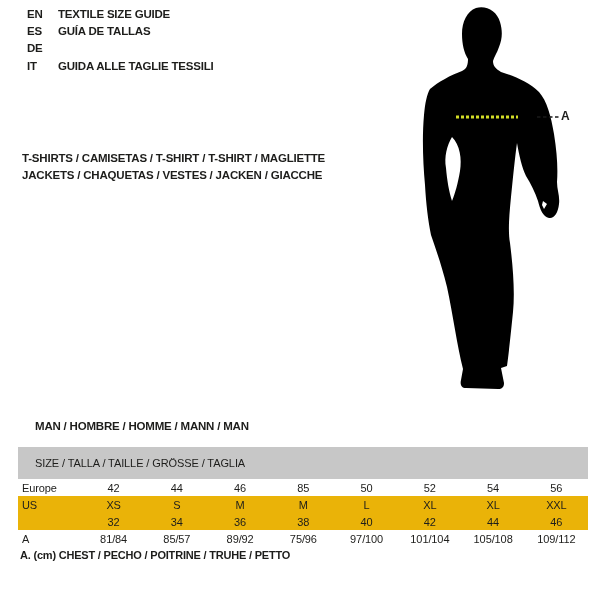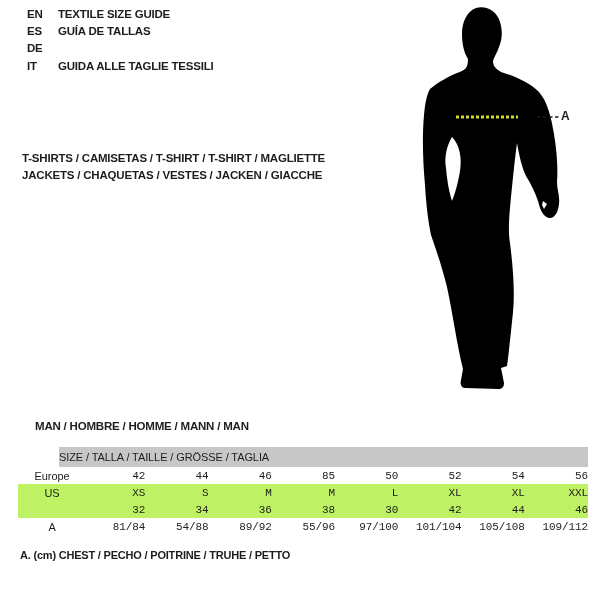--- a/index.html
+++ b/index.html
@@ -22,26 +22,26 @@
   
   .figure-wrap{position:absolute;left:410px;top:5px;width:165px;height:385px;}
   .measure-a{position:absolute;left:561px;top:109px;font-size:12px;font-weight:600;}
 
   
   .section-title{position:absolute;left:20px;top:420px;
                  font-size:11.5px;font-weight:700;letter-spacing:-0.2px;white-space:nowrap;margin-left:15px;}
 
   
   .size-table{position:absolute;left:18px;top:447px;width:570px;font-size:11px;letter-spacing:-0.1px;}
-  .t-header{height:20px;background:#c7c7c7;display:flex;align-items:center;
-            padding-left:0;font-size:11px;font-weight:400;margin-left:41px;}
+  .t-header{height:32px;background:#c7c7c7;display:flex;align-items:center;
+            padding-left:17px;font-size:11px;font-weight:400;}
   .t-row{height:17px;display:grid;grid-template-columns:64px repeat(8,1fr);align-items:center;}
-  .t-row.shaded{background:#bef264;}
-  .t-label{padding-left:4px;text-align:center;}
-  .t-cell{text-align:right;font-family:Liberation Mono, monospace;}
+  .t-row.shaded{background:#eab308;}
+  .t-label{padding-left:4px;text-align:left;}
+  .t-cell{text-align:center;}
 
   
   .footnote{position:absolute;left:20px;top:549px;
             font-size:11px;font-weight:700;letter-spacing:-0.2px;white-space:nowrap;}
 </style>
 </head>
 <body>
 
 <div class="stage">
 
@@ -146,32 +146,32 @@
       <span class="t-cell">XL</span>
       <span class="t-cell">XXL</span>
     </div>
 
     <div class="t-row shaded">
       <span class="t-label"></span>
       <span class="t-cell">32</span>
       <span class="t-cell">34</span>
       <span class="t-cell">36</span>
       <span class="t-cell">38</span>
-      <span class="t-cell">30</span>
+      <span class="t-cell">40</span>
       <span class="t-cell">42</span>
       <span class="t-cell">44</span>
       <span class="t-cell">46</span>
     </div>
 
     <div class="t-row">
       <span class="t-label">A</span>
       <span class="t-cell">81/84</span>
-      <span class="t-cell">54/88</span>
+      <span class="t-cell">85/57</span>
       <span class="t-cell">89/92</span>
-      <span class="t-cell">55/96</span>
+      <span class="t-cell">75/96</span>
       <span class="t-cell">97/100</span>
       <span class="t-cell">101/104</span>
       <span class="t-cell">105/108</span>
       <span class="t-cell">109/112</span>
     </div>
   </div>
 
   <div class="footnote">A. (cm) CHEST / PECHO / POITRINE / TRUHE / PETTO</div>
 
 </div>

